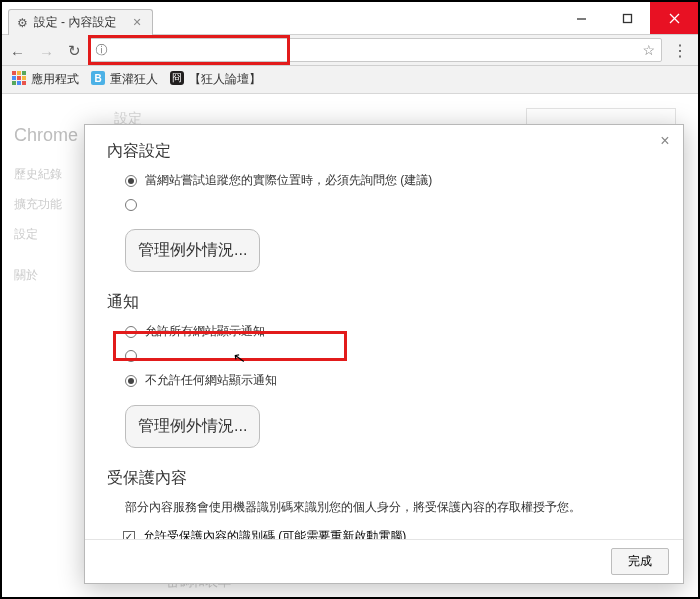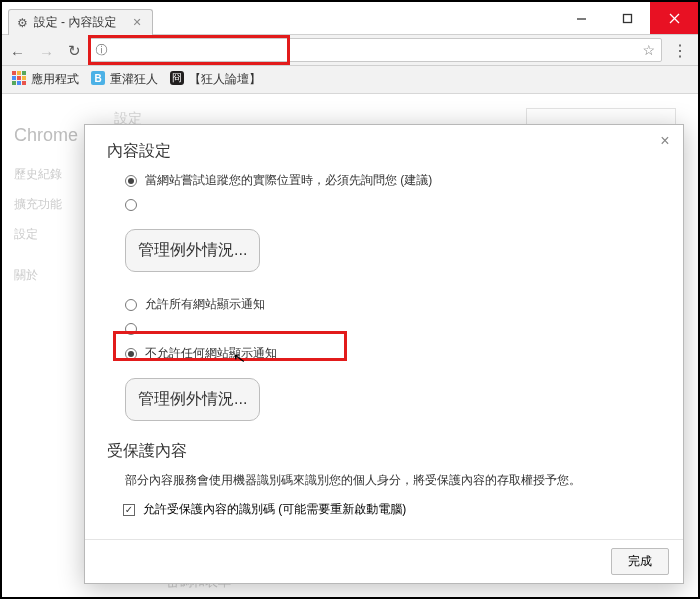--- a/index.html
+++ b/index.html
@@ -276,20 +276,21 @@
     <div class="sect-title">內容設定</div>
     <div class="radio-row">
       <span class="radio sel"></span>
       <span>當網站嘗試追蹤您的實際位置時，必須先詢問您 (建議)</span>
     </div>
     <div class="radio-row">
       <span class="radio"></span>
     </div>
     <div class="ex-btn">管理例外情況...</div>
 
+    <div class="sect-title">通知</div>
     <div class="radio-row">
       <span class="radio"></span>
       <span>允許所有網站顯示通知</span>
     </div>
     <div class="radio-row">
       <span class="radio"></span>
     </div>
     <div class="radio-row">
       <span class="radio sel"></span>
       <span>不允許任何網站顯示通知</span>

